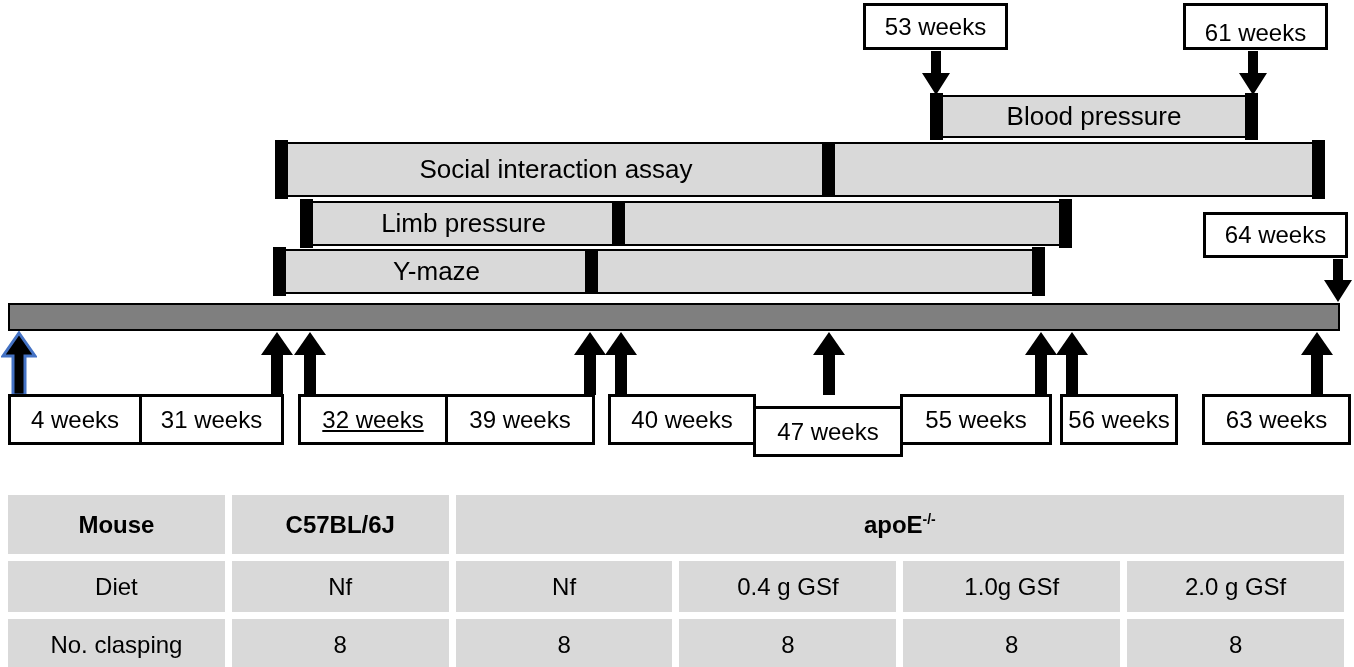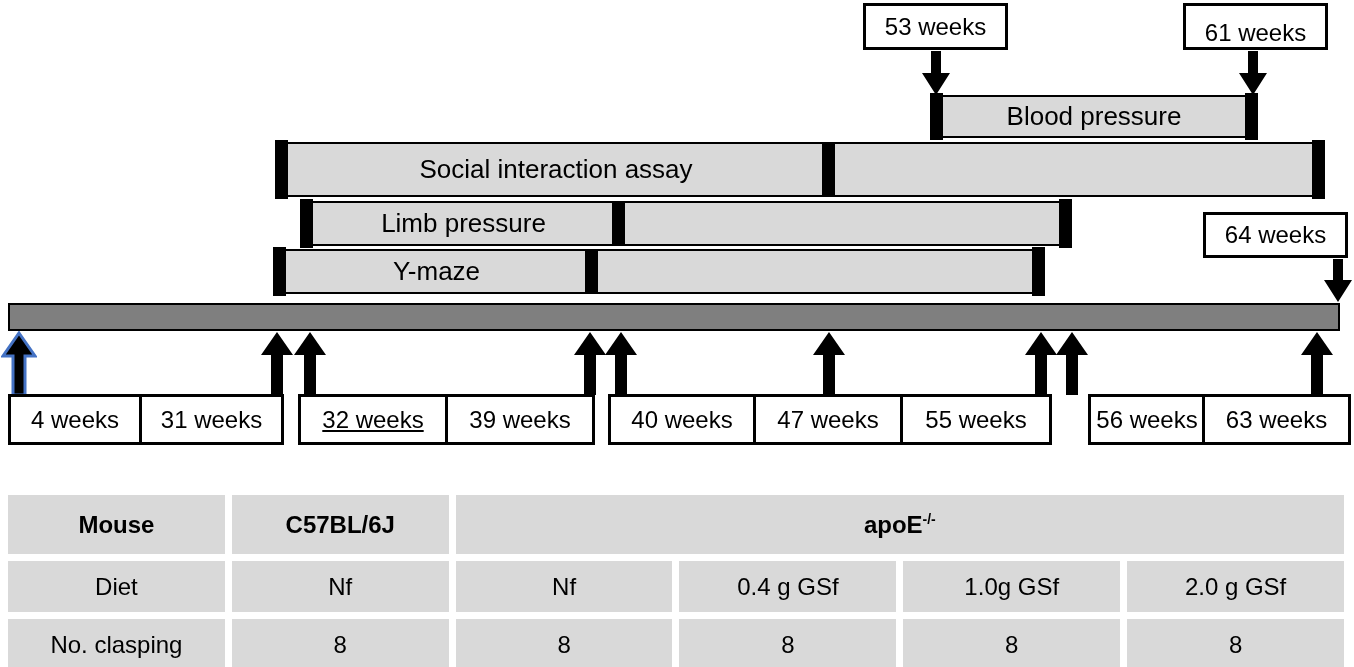--- a/index.html
+++ b/index.html
@@ -26,23 +26,23 @@
   .wbox-61{left:1183px;top:3px;width:145px;height:47px;align-items:flex-end;}
   .wbox-64{left:1203px;top:212px;width:145px;height:46px;}
 
   
   .wb{position:absolute;top:394px;height:51px;}
   .wb-4  {left:8px;   width:134px;}
   .wb-31 {left:139px; width:145px;}
   .wb-32 {left:298px; width:150px;text-decoration:underline;}
   .wb-39 {left:445px; width:150px;}
   .wb-40 {left:608px; width:148px;}
-  .wb-47 {left:753px; width:150px;}
+  .wb-47 {left:753px; width:150px;margin-top:12px;}
   .wb-55 {left:900px; width:152px;}
-  .wb-56 {left:1060px;width:118px;margin-left:28px;}
+  .wb-56 {left:1060px;width:118px;}
   .wb-63 {left:1202px;width:149px;}
 
   
   .bar{
     position:absolute;
     background:#d9d9d9;
     border:2px solid #000;
     box-sizing:border-box;
   }
   .bar .cap{

